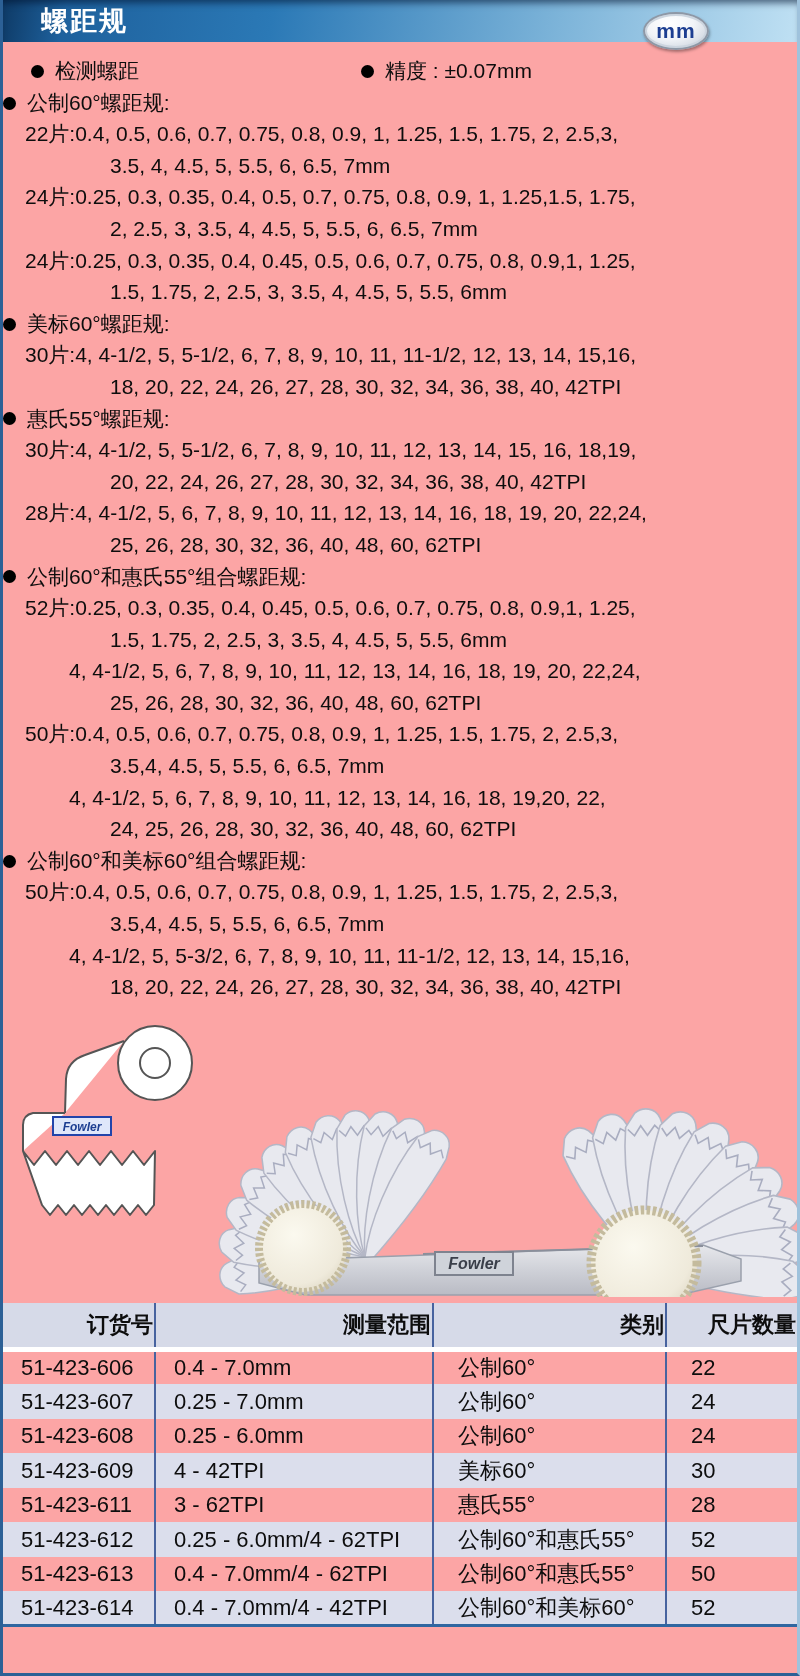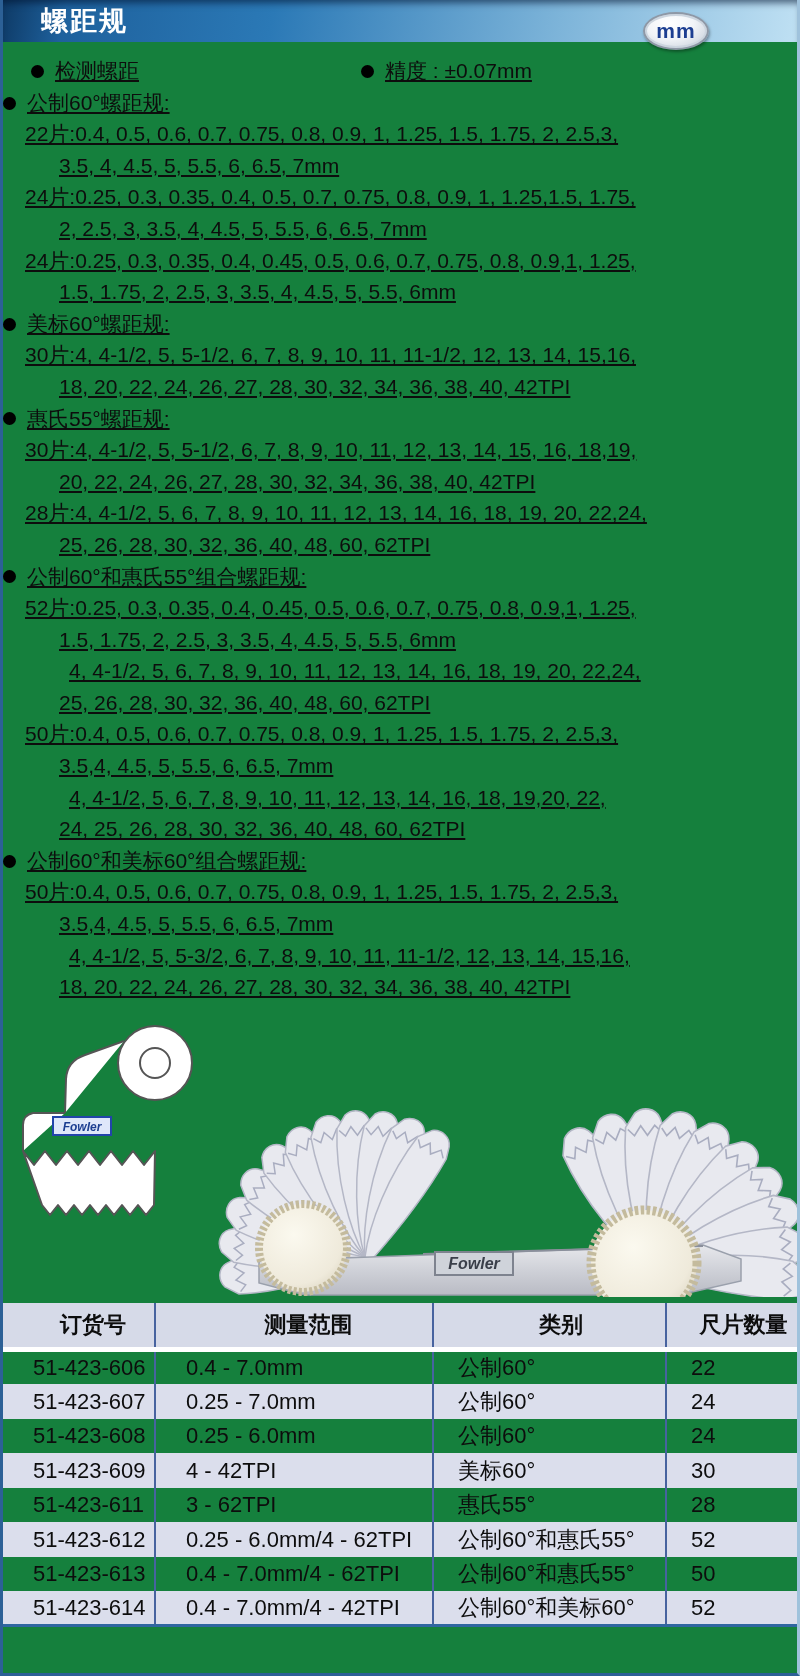--- a/index.html
+++ b/index.html
@@ -1,59 +1,59 @@
 <!DOCTYPE html>
 <html><head>
 <meta charset="utf-8">
 <style>
   * { box-sizing: border-box; }
   html,body { margin:0; padding:0; background:#ffffff; }
   .page {
-    position:relative; width:800px; height:1676px; background:#15803d;
+    position:relative; width:800px; height:1676px; background:#fca5a5;
     border-left:3px solid #2c6096; border-right:3px solid #9fc2dc; border-bottom:3px solid #2c6096;
     font-family:"Liberation Sans","DejaVu Sans",sans-serif; color:#0d0d0d; overflow:hidden;
   }
   
   .titlebar {
     position:relative; height:42px;
     background:linear-gradient(100deg,#0e3a66 0%,#1e619d 8%,#2b79b6 34%,#7db4d9 70%,#bfe0f3 100%);
     box-shadow: inset 0 7px 7px -4px rgba(0,18,46,.6);
     display:flex; align-items:center; padding-left:38px;
   }
   .title { color:#fff; font-size:27px; font-weight:bold; letter-spacing:2px; }
   .mm-badge {
     position:absolute; right:88px; top:12px; width:66px; height:38px; border-radius:50%;
     background:radial-gradient(ellipse at 40% 28%, #ffffff 0%, #f1f4f8 45%, #bfc8d4 100%);
     border:2px solid #8e98a6; box-shadow:0 0 0 2px #ccd5df inset, 1px 2px 3px rgba(0,0,0,.35);
     display:flex; align-items:center; justify-content:center;
   }
   .mm-badge span { color:#1c3e91; font-weight:bold; font-size:21px; letter-spacing:1px; }
   
   .specs { padding-top:13px; font-size:21px; font-weight:500; }
-  .spec-line { line-height:31.6px; white-space:nowrap;text-decoration:underline; }
+  .spec-line { line-height:31.6px; white-space:nowrap; }
   .bullet-dot { display:inline-block; width:13px; height:13px; background:#000; border-radius:50%;
                 margin-right:11px; margin-bottom:2px; vertical-align:middle; }
   .spec-line.bullet { }
   .spec-line.item   { padding-left:22px; }
-  .spec-line.w1     { padding-left:56px; }
+  .spec-line.w1     { padding-left:107px; }
   .spec-line.w2     { padding-left:66px; }
   .spec-line.dual   { padding-left:28px; display:flex; }
   .spec-line.dual .first { min-width:330px; }
   
   .product { position:relative; height:292px; margin-top:2px; }
   
   table.order { width:794px; border-collapse:collapse; table-layout:fixed; margin-top:6px; font-size:22px; }
   table.order col.c0 { width:152px; } table.order col.c1 { width:278px; }
   table.order col.c2 { width:233px; } table.order col.c3 { width:131px; }
   table.order th {
-    background:#d6dae8; height:47px; text-align:center; font-weight:600; font-size:22px;
+    background:#d6dae8; height:47px; text-align:right; font-weight:600; font-size:22px;
     padding-left:30px; border-bottom:5px solid #ffffff;
   }
   table.order th + th, table.order td + td { border-left:2px solid #47639f; }
-  table.order td { height:34.5px; padding-left:30px; font-weight:400; }
+  table.order td { height:34.5px; padding-left:18px; font-weight:400; }
   table.order th.c2, table.order td.c2, table.order th.c3, table.order td.c3 { padding-left:24px; }
   table.order tbody tr:nth-child(even) { background:#dbdeec; }
   table.order tbody tr:last-child td { border-bottom:3px solid #2f66a0; }
 </style>
 </head>
 <body>
 
 <div class="page">
 
   <div class="titlebar">

